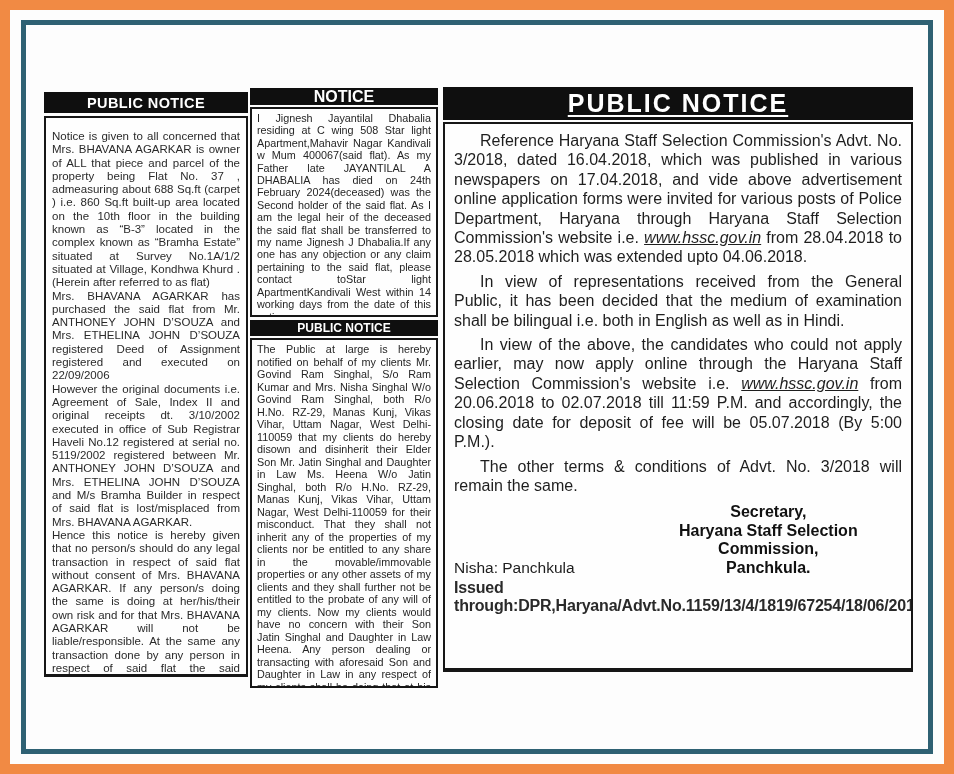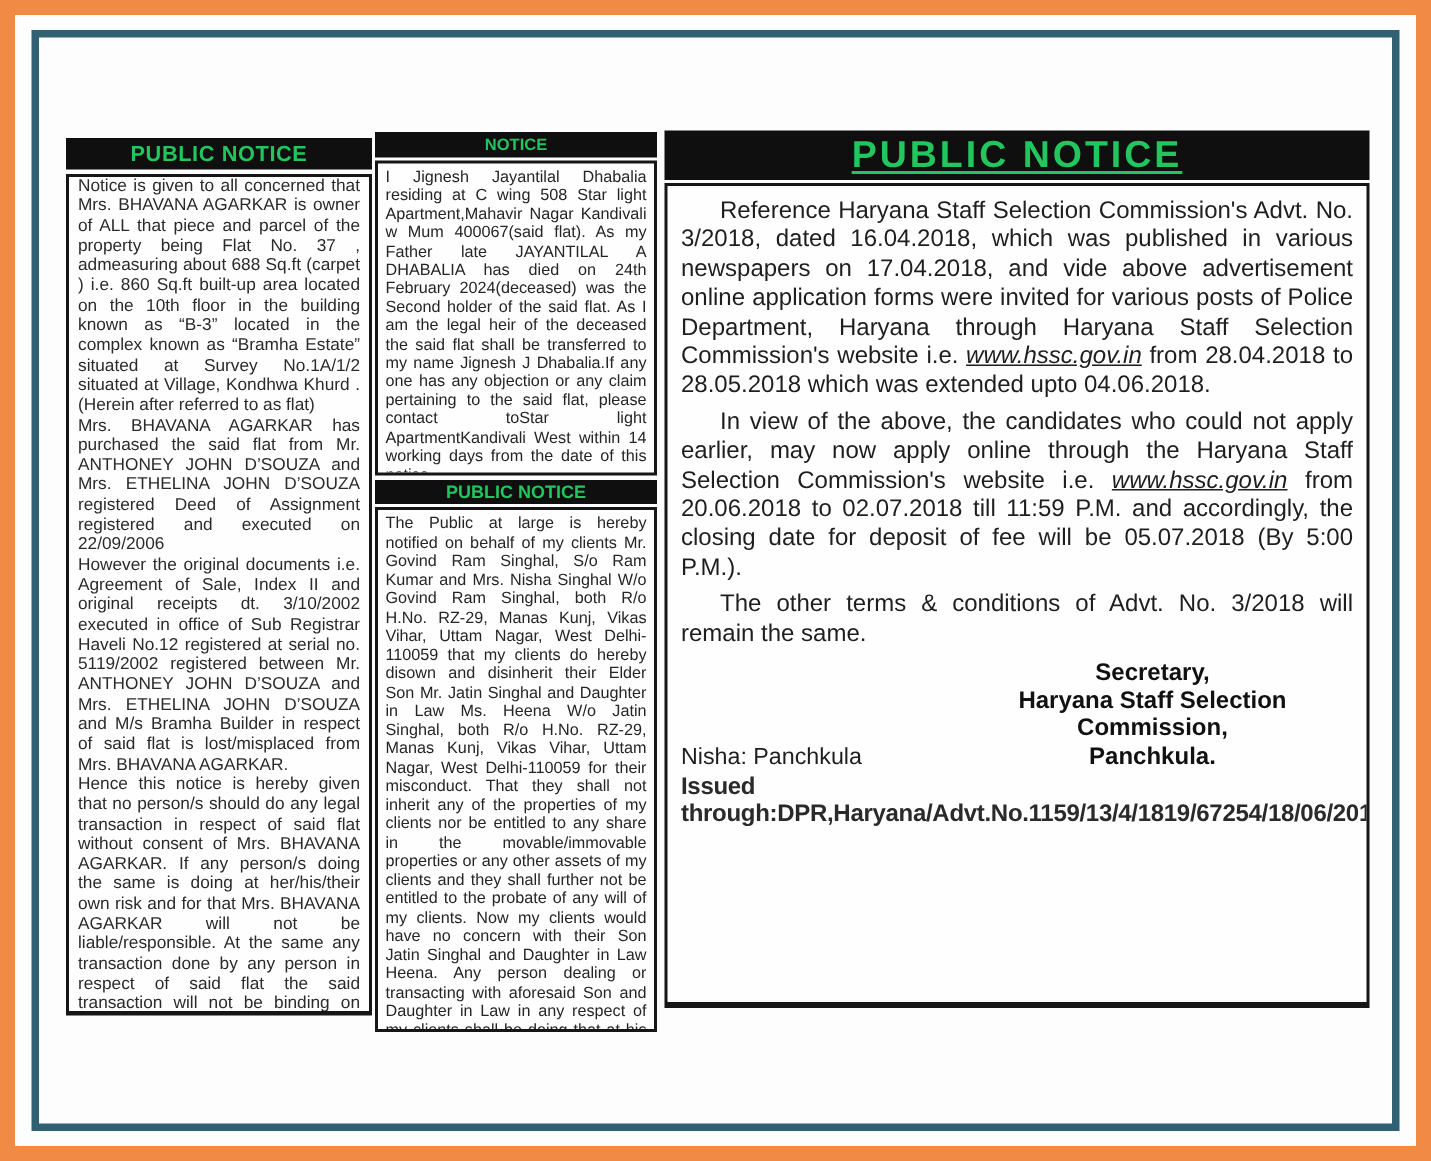--- a/index.html
+++ b/index.html
@@ -14,40 +14,40 @@
     overflow:hidden;
   }
   .frame {
     position:absolute; left:11px; top:10px; right:11px; bottom:10px;
     border:5px solid #2F6173;
     pointer-events:none;
   }
 
   .notice { position:absolute; }
   .bar {
-    background:#0f0f0f; color:#22c55e;
+    background:#0f0f0f; color:#ffffff;
     text-align:center; font-weight:bold;
     display:flex; align-items:center; justify-content:center;
   }
   .box {
     background:#fefefe; border:2px solid #161616;
     overflow:hidden; color:#222;
   }
 
   
   .n-left { left:34px; top:82px; width:204px; height:585px; }
   .n-left .bar { height:21px; font-size:14.5px; letter-spacing:.4px; }
-  .n-left .box { margin-top:3px; height:561px; padding:0 6px; border-bottom-width:3px; }
+  .n-left .box { margin-top:3px; height:561px; padding:12px 6px; border-bottom-width:3px; }
   .n-left p, .n-left .plain {
     font-size:11.5px; line-height:13.3px; text-align:justify; color:#2a2a2a;
   }
 
   
   .n-midtop { left:240px; top:78px; width:188px; height:229px; }
-  .n-midtop .bar { height:17px; font-size:11px; }
+  .n-midtop .bar { height:17px; font-size:16px; }
   .n-midtop .box { margin-top:2px; height:210px; padding:3px 5px; }
   .n-midtop p, .n-midtop .plain { font-size:10.8px; line-height:12.4px; text-align:justify; color:#252525; }
 
   .n-midbot { left:240px; top:310px; width:188px; height:368px; }
   .n-midbot .bar { height:16px; font-size:12px; }
   .n-midbot .box { margin-top:2px; height:350px; padding:3px 5px; }
   .n-midbot p { font-size:10.8px; line-height:12.5px; text-align:justify; color:#252525; }
 
   
   .n-right { left:433px; top:77px; width:470px; height:585px; }
@@ -99,20 +99,21 @@
 
     </div>
   </section>
 
   <section class="notice n-right">
     <header class="bar">
       <span>PUBLIC NOTICE</span>
     </header>
     <div class="box">
       <p><span>Reference Haryana Staff Selection Commission's Advt. No. 3/2018, dated 16.04.2018, which was published in various newspapers on 17.04.2018, and vide above advertisement online application forms were invited for various posts of Police Department, Haryana through Haryana Staff Selection Commission's website i.e. </span><span class="u">www.hssc.gov.in</span><span> from 28.04.2018 to 28.05.2018 which was extended upto 04.06.2018.</span></p>
+      <p><span>In view of representations received from the General Public, it has been decided that the medium of examination shall be bilingual i.e. both in English as well as in Hindi.</span></p>
       <p><span>In view of the above, the candidates who could not apply earlier, may now apply online through the Haryana Staff Selection Commission's website i.e. </span><span class="u">www.hssc.gov.in</span><span> from 20.06.2018 to 02.07.2018 till 11:59 P.M. and accordingly, the closing date for deposit of fee will be 05.07.2018 (By 5:00 P.M.).</span></p>
       <p><span>The other terms &amp; conditions of Advt. No. 3/2018 will remain the same.</span></p>
 
       <div class="sig-row">
         <div class="sig-left">
           <div>Nisha: Panchkula</div>
         </div>
         <div class="sig-right">
           <div>Secretary,</div>
           <div>Haryana Staff Selection Commission,</div>

